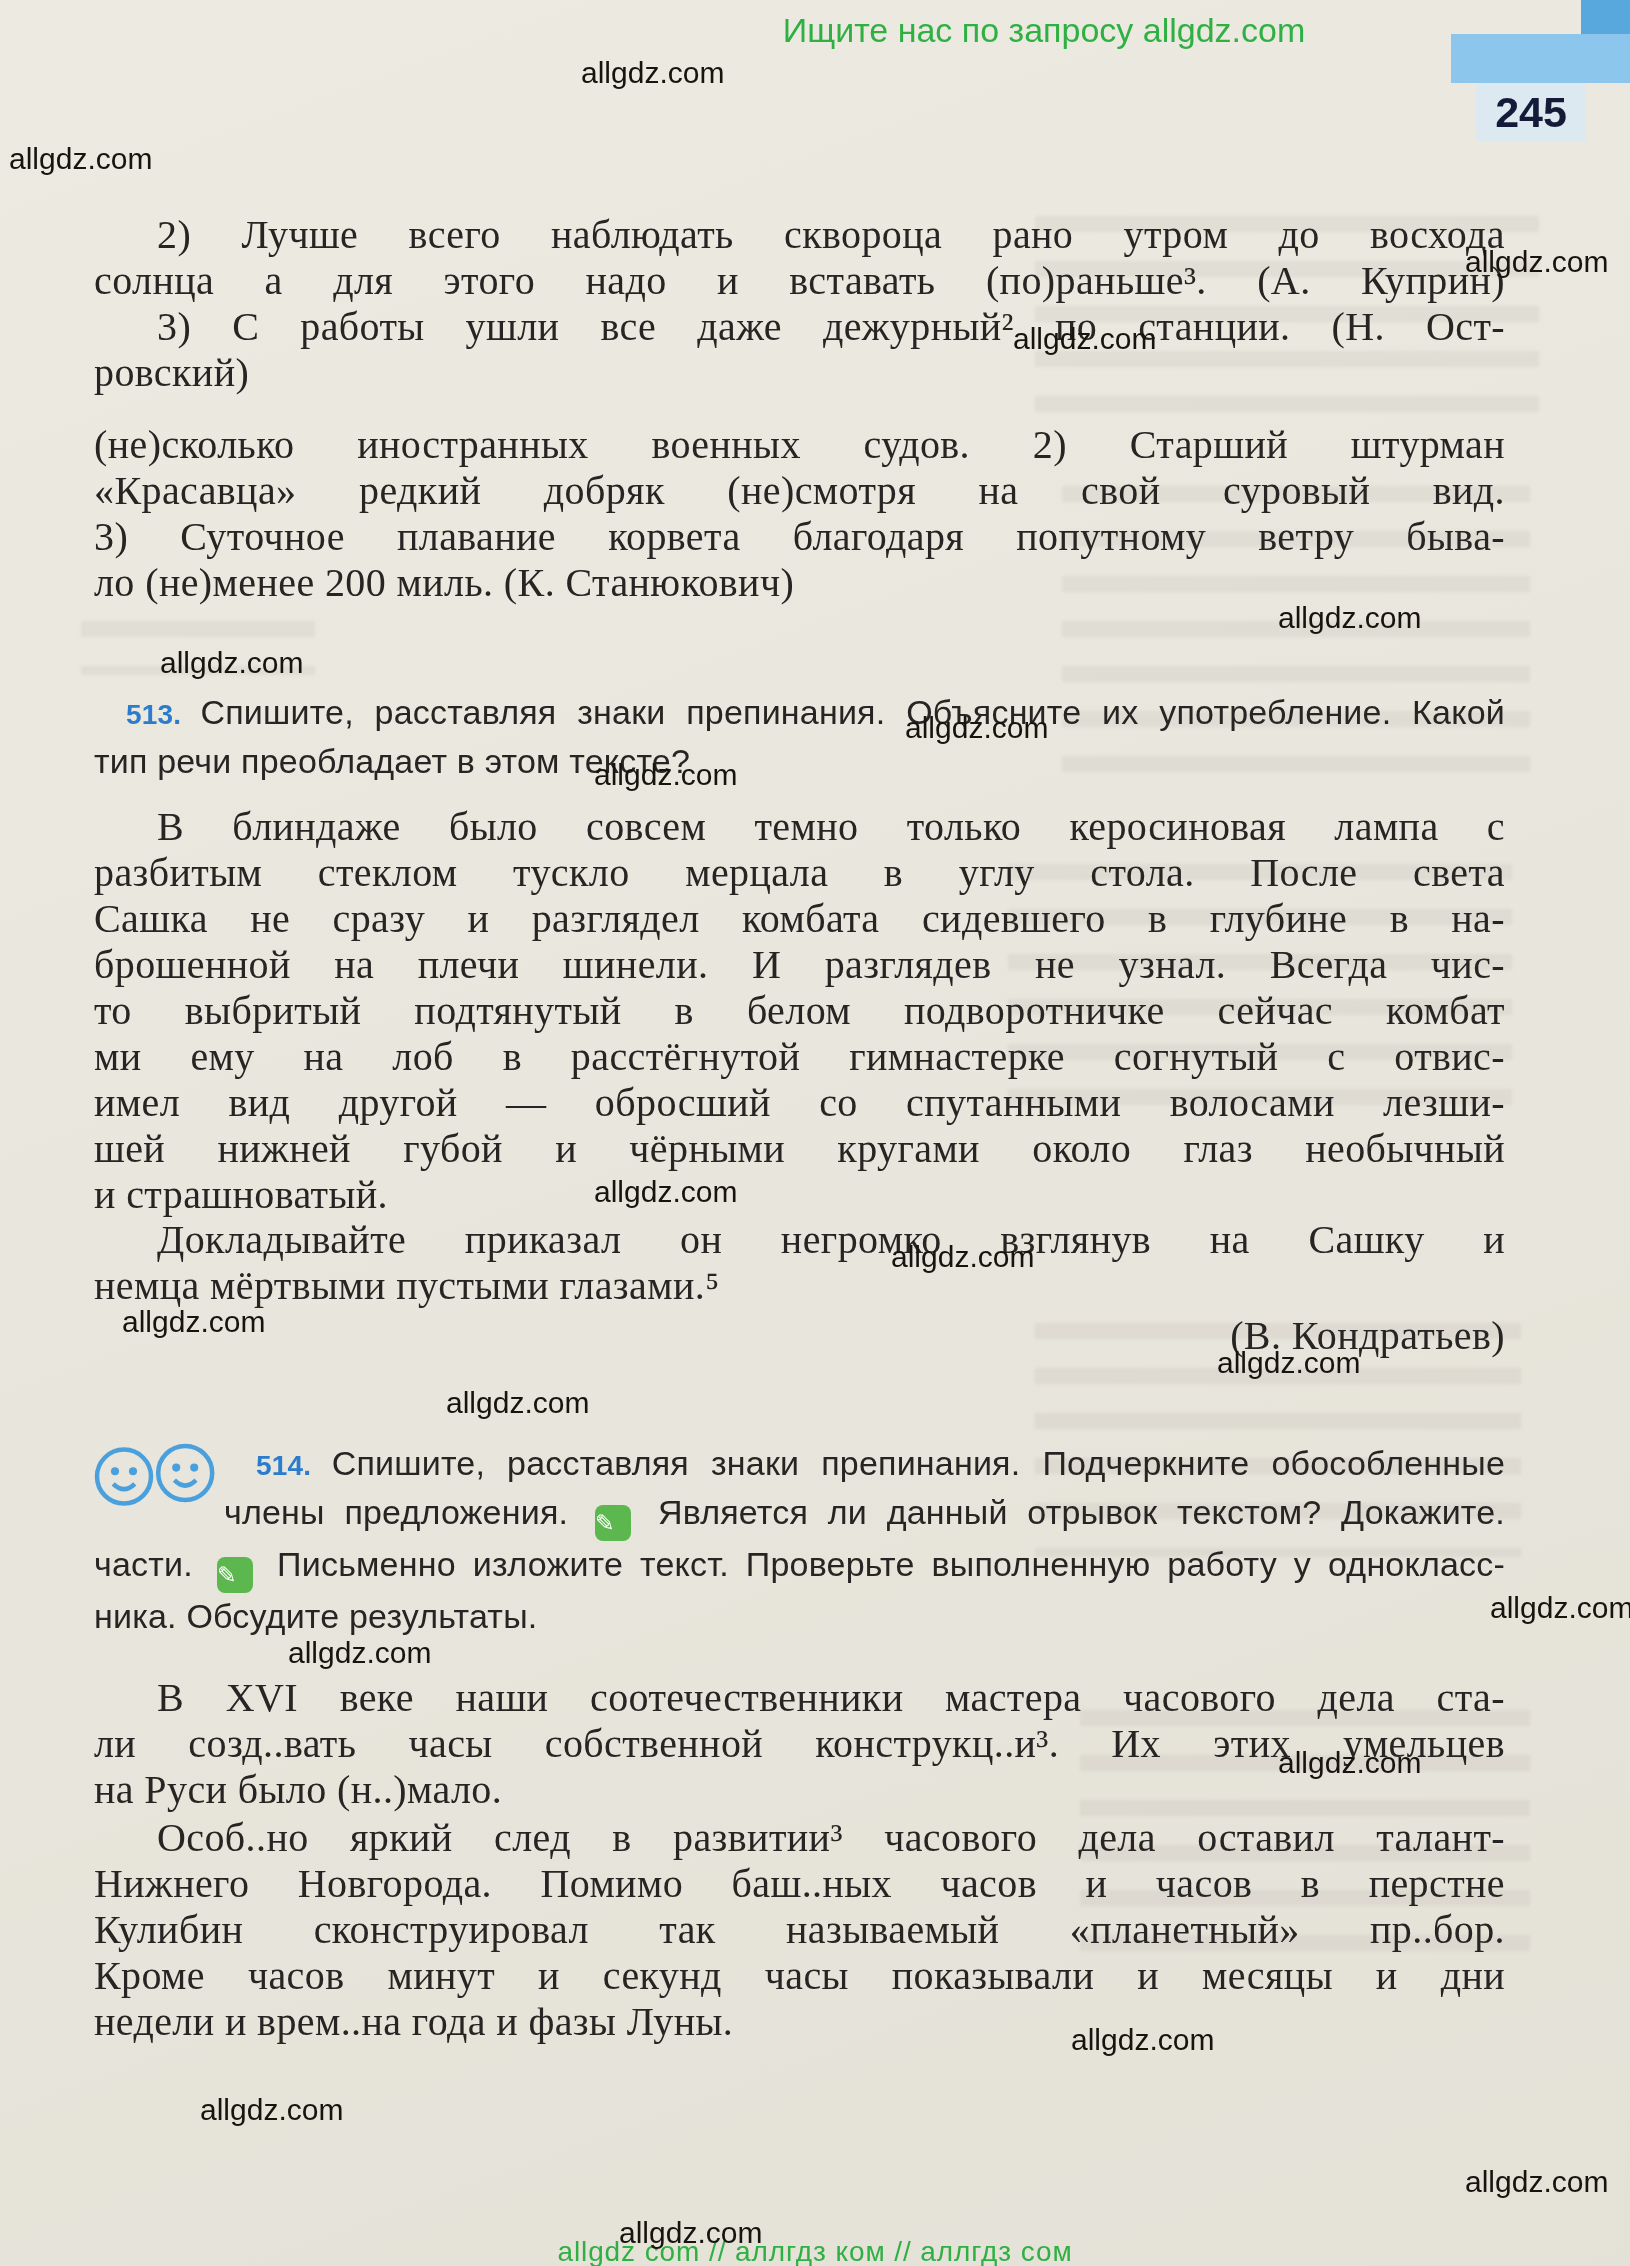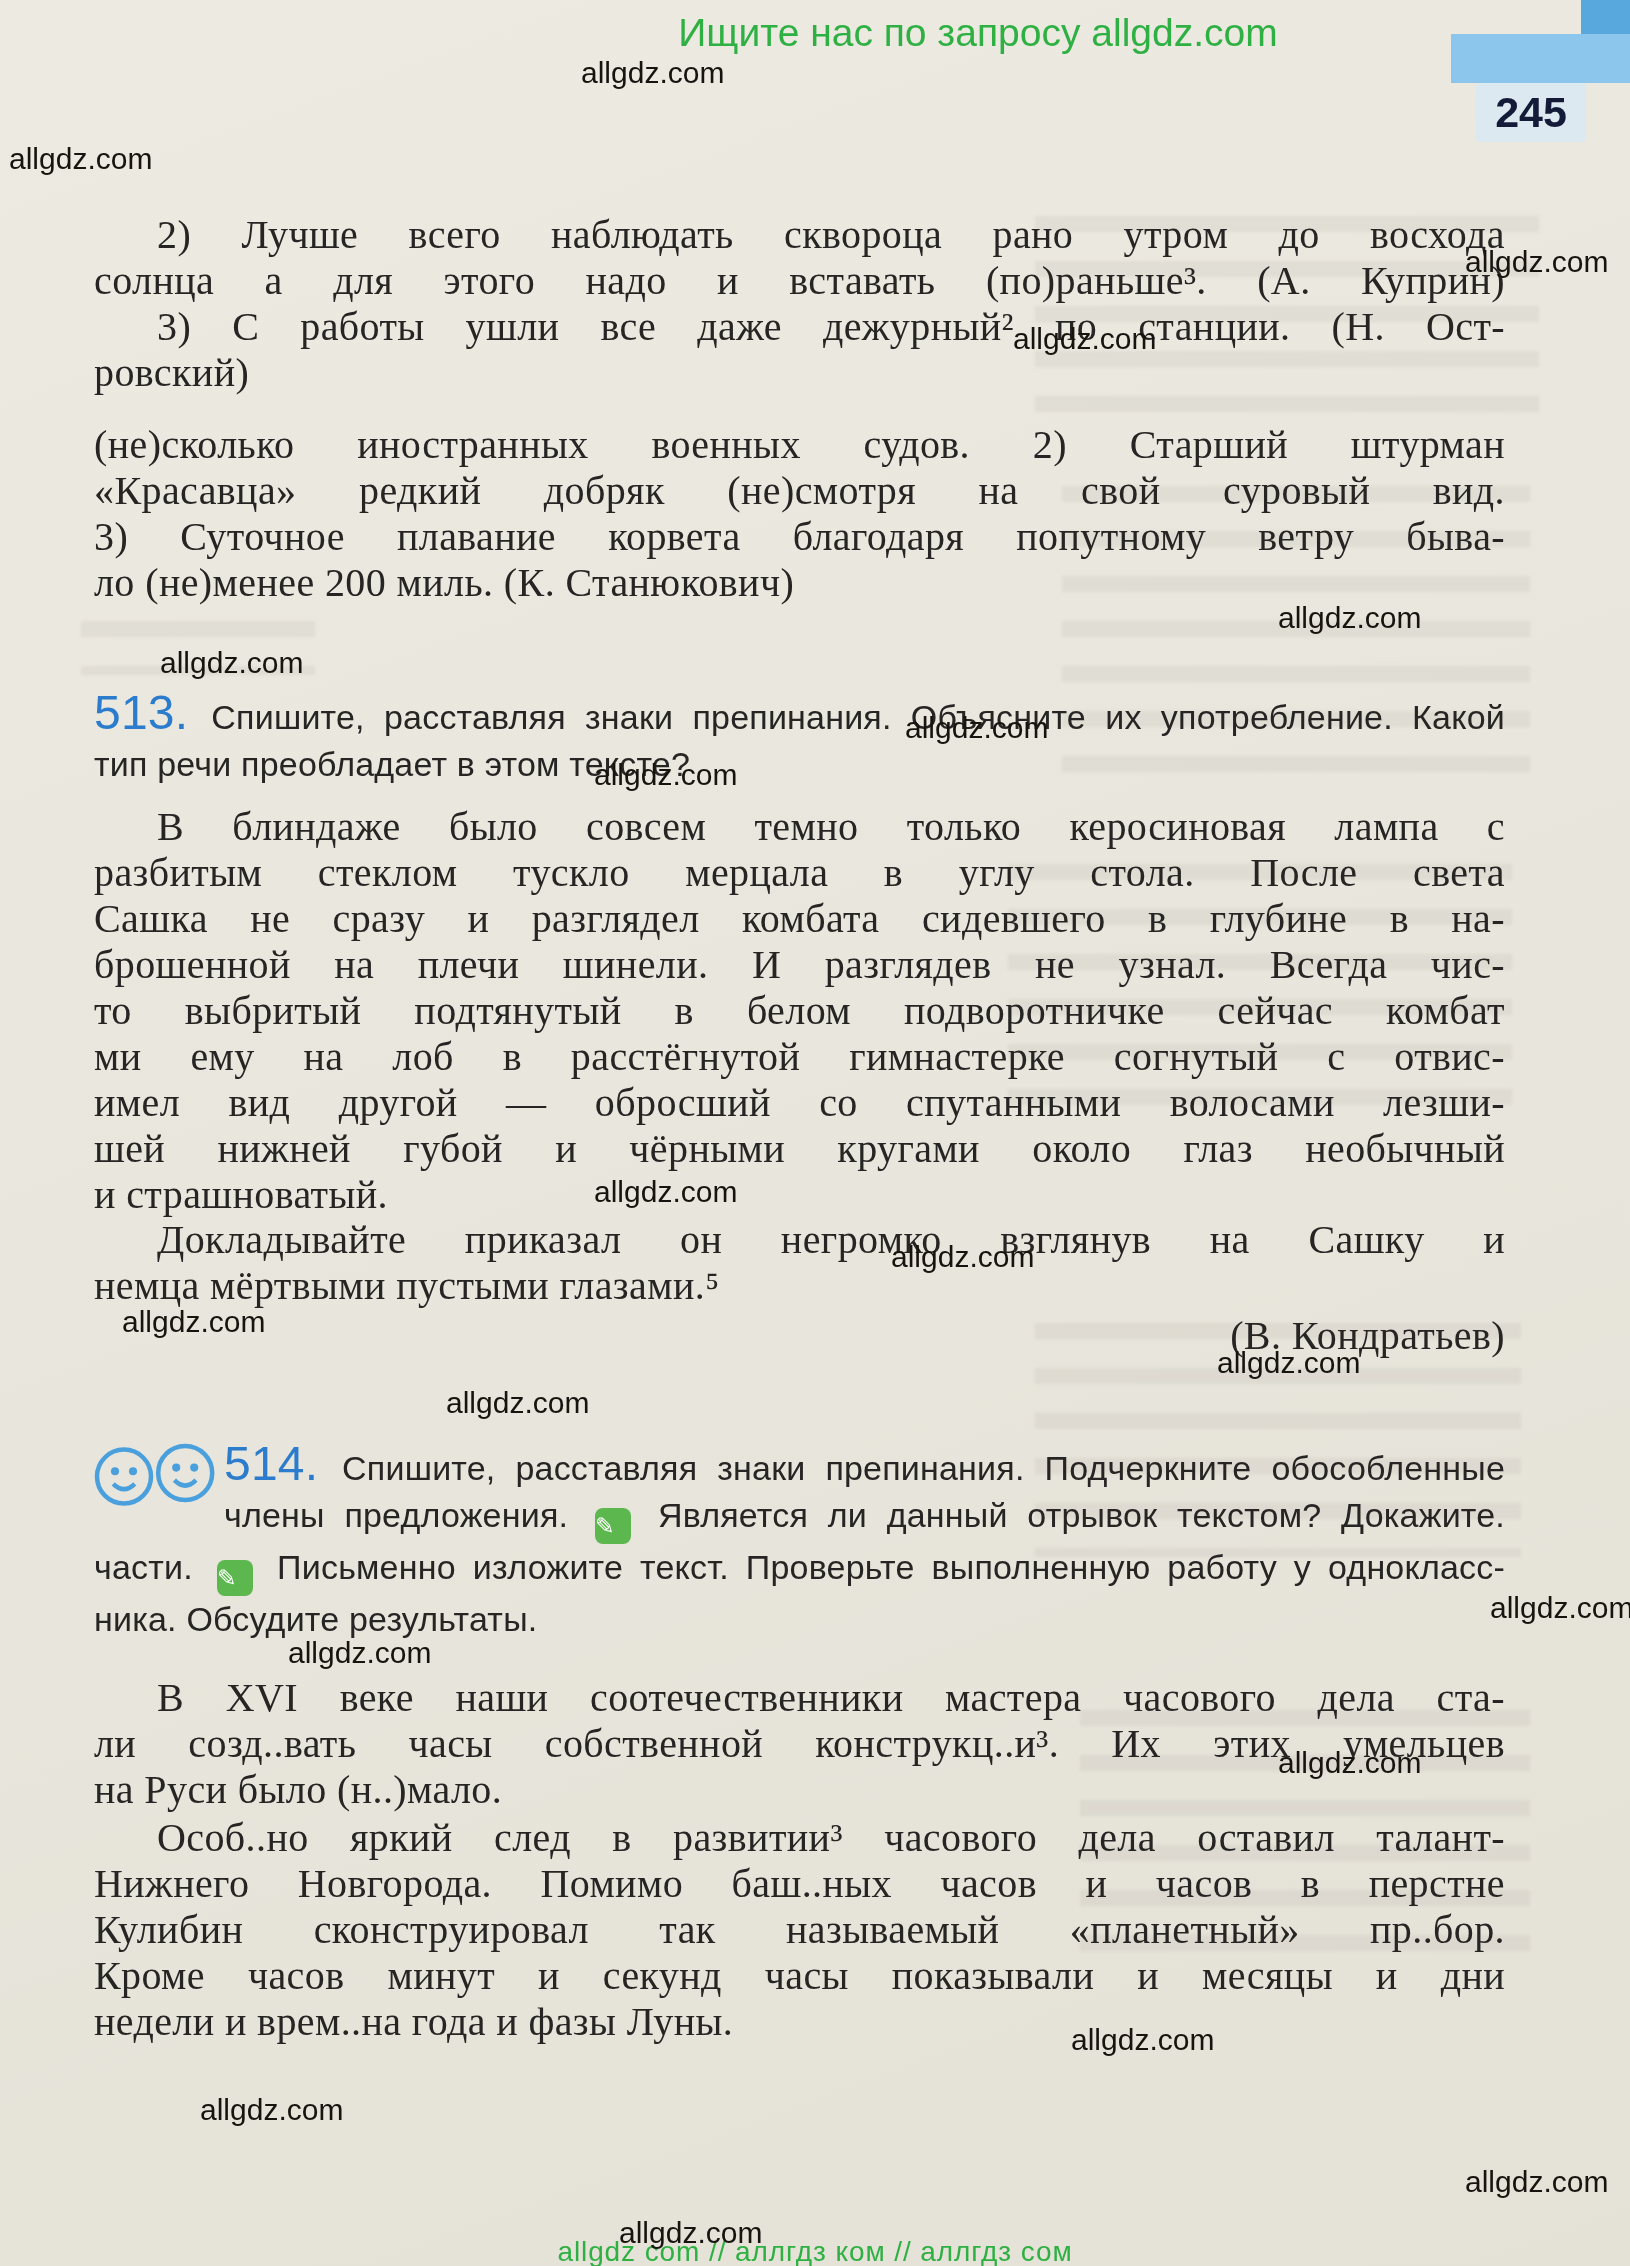--- a/index.html
+++ b/index.html
@@ -19,36 +19,36 @@
   .corner-band { position:absolute; left:1451px; top:34px; width:179px; height:49px; background:#8cc6ec; }
   .corner-sq   { position:absolute; left:1581px; top:0;    width:50px;  height:34px; background:#58a8dd; }
   .pagenum {
     position:absolute; left:1476px; top:83px; width:110px; height:59px;
     background:#dde9f1; border-radius:3.6px;
     font-family:"Liberation Sans", sans-serif; font-weight:700; font-size:43px;
     color:#141b38; text-align:center; line-height:59px;
   }
   
   .top-green {
-    position:absolute; top:10.8px; left:978px; transform:translateX(-50%);
-    font-family:"Liberation Sans", sans-serif; font-size:39px; color:#2eb043; white-space:nowrap;
+    position:absolute; top:10.8px; left:1044px; transform:translateX(-50%);
+    font-family:"Liberation Sans", sans-serif; font-size:34px; color:#2eb043; white-space:nowrap;
   }
   .bottom-green {
     position:absolute; top:2236px; left:0; right:0; text-align:center;
     font-family:"Liberation Sans", sans-serif; font-size:28px; color:#2eb043; letter-spacing:0.9px;
   }
   
   .block { position:absolute; left:94px; width:1411px; }
   .bodytext { font-size:40px; line-height:46px; letter-spacing:0.4px; }
   .instr { font-family:"Liberation Sans", sans-serif; font-size:34px; line-height:47px; letter-spacing:0.2px; }
   .line {}
   .j    { text-align:justify; text-align-last:justify; }
   .ind  { text-indent:63px; }
   .hang { padding-left:130px; }
-  .num   { color:#2b7ccc; font-weight:400; font-size:48px; }
+  .num   { color:#2b7ccc; font-weight:700; font-size:28px;margin-left:32px; }
   .roman { color:#2b7ccc; font-weight:700; }
   .attribution { text-align:right; font-size:40px; }
   
   .inline-icon {
     display:inline-block; width:36px; height:36px; margin:0 7.2px;
     background:#5cb84e; border-radius:8px; color:#fff;
     font-size:23.4px; line-height:36px; text-align:center; vertical-align:-7.2px;
   }
   
   .smileys { position:absolute; left:88px; top:1437px; }

